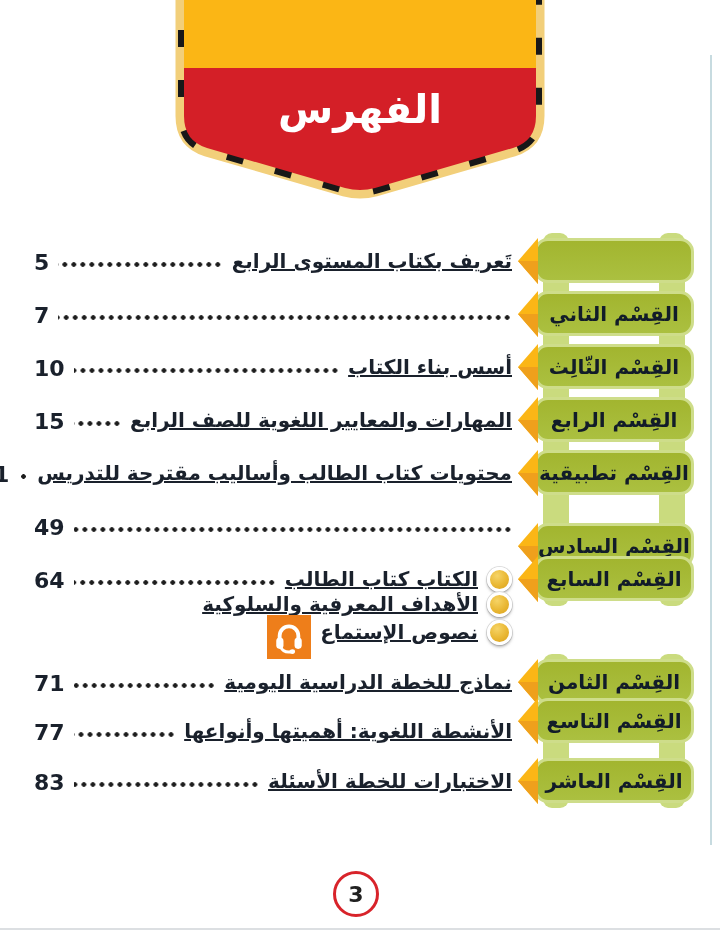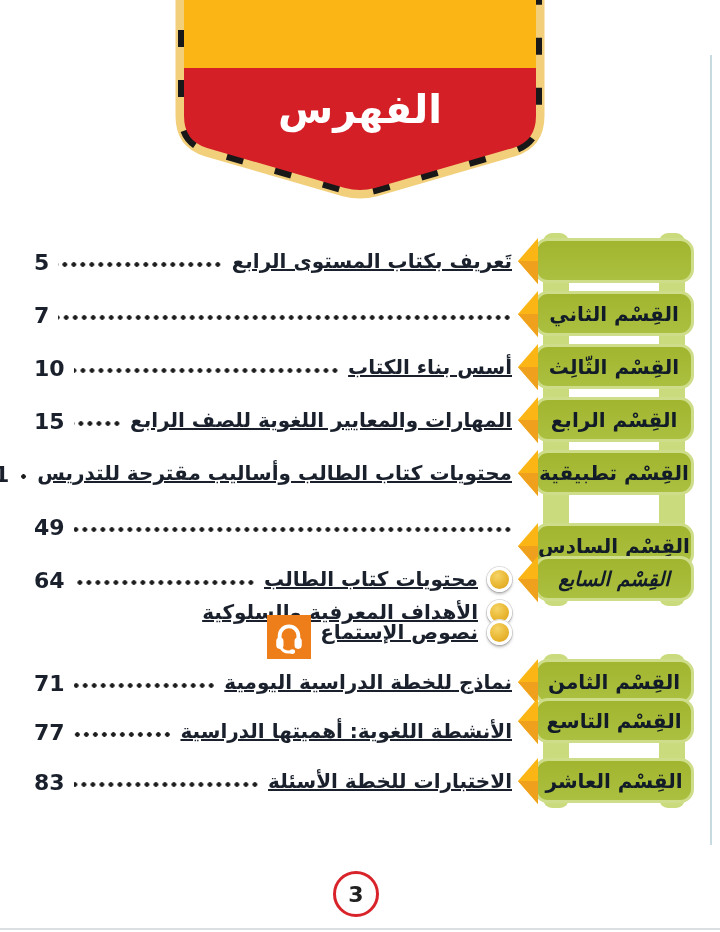--- a/index.html
+++ b/index.html
@@ -96,25 +96,25 @@
         <span class="entry-title">محتويات كتاب الطالب وأساليب مقترحة للتدريس</span>
         <span class="leader"></span>
         <span class="page-num">21</span>
       </div>
       <div class="entry-row" style="top: 506px;">
         <span class="leader"></span>
         <span class="page-num">49</span>
       </div>
       <div class="entry-row" style="top: 559px;">
         <span class="bullet"></span>
-        <span class="entry-title">محتويات كتاب الطالب</span>
+        <span class="entry-title">الكتاب كتاب الطالب</span>
         <span class="leader"></span>
         <span class="page-num">64</span>
       </div>
-      <div class="entry-row" style="top: 584px; margin-top: 8px;">
+      <div class="entry-row" style="top: 584px;">
         <span class="bullet"></span>
         <span class="entry-title">الأهداف المعرفية والسلوكية</span>
       </div>
       <div class="entry-row" style="top: 609px; height: 46px; align-items: center;">
         <span class="bullet"></span>
         <span class="entry-title">نصوص الإستماع</span>
         <span class="listen-icon">
           <svg width="34" height="34" viewBox="0 0 40 40">
             <path d="M9 24 V18.5 A11 11 0 0 1 31 18.5 V24" fill="none" stroke="#fff" stroke-width="4.5" stroke-linecap="round"></path>
             <rect x="5" y="20.5" width="8.5" height="13.5" rx="4.2" fill="#fff"></rect>
@@ -123,21 +123,21 @@
             <ellipse cx="24" cy="37.2" rx="3.1" ry="2.7" fill="#fff"></ellipse>
           </svg>
         </span>
       </div>
       <div class="entry-row" style="top: 662px;">
         <span class="entry-title">نماذج للخطة الدراسية اليومية</span>
         <span class="leader"></span>
         <span class="page-num">71</span>
       </div>
       <div class="entry-row" style="top: 711px;">
-        <span class="entry-title">الأنشطة اللغوية: أهميتها الدراسية</span>
+        <span class="entry-title">الأنشطة اللغوية: أهميتها وأنواعها</span>
         <span class="leader"></span>
         <span class="page-num">77</span>
       </div>
       <div class="entry-row" style="top: 761px;">
         <span class="entry-title">الاختبارات للخطة الأسئلة</span>
         <span class="leader"></span>
         <span class="page-num">83</span>
       </div>
       <div class="tag-group" style="top: 238px; height: 363px;">
         <div class="tag-connector tc-left"></div>
@@ -188,21 +188,21 @@
         </div>
         <div class="section-tag" style="top: 265px; margin-top: 20px;">
           <span class="tag-arrow">
             <svg width="20" height="46" viewBox="0 0 20 46">
               <polygon points="20,0 0,23 20,46" fill="#fbb616"></polygon>
               <polygon points="20,46 0,23 20,23" fill="#efa01c"></polygon>
             </svg>
           </span>
           <span class="tag-label">القِسْم السادس</span>
         </div>
-        <div class="section-tag" style="top: 318px; font-style: italic;">
+        <div class="section-tag" style="top: 318px;">
           <span class="tag-arrow">
             <svg width="20" height="46" viewBox="0 0 20 46">
               <polygon points="20,0 0,23 20,46" fill="#fbb616"></polygon>
               <polygon points="20,46 0,23 20,23" fill="#efa01c"></polygon>
             </svg>
           </span>
           <span class="tag-label">القِسْم السابع</span>
         </div>
       </div>
       <div class="tag-group" style="top: 659px; height: 144px;">

